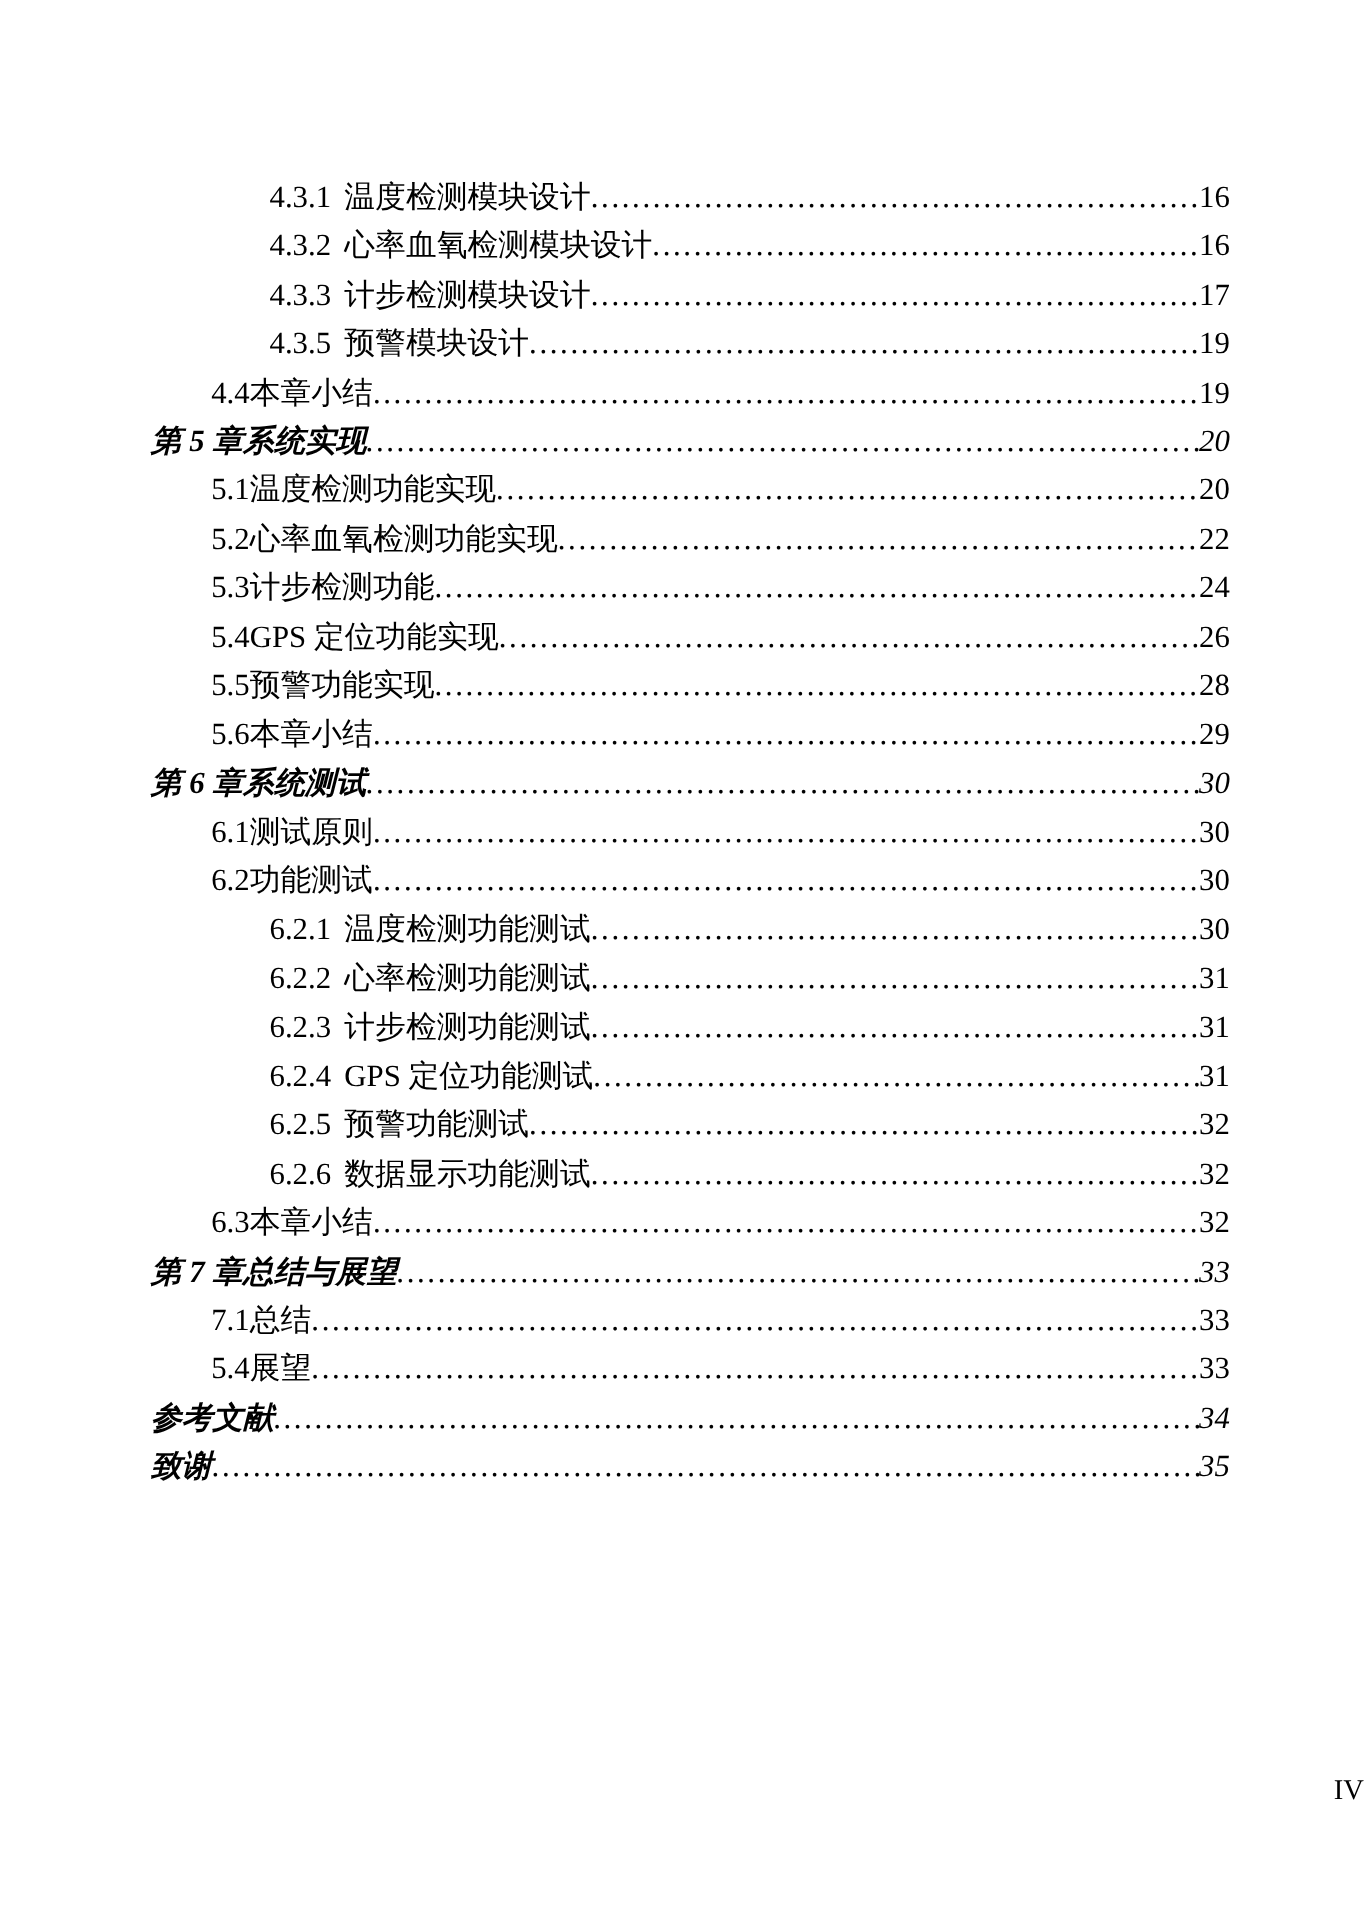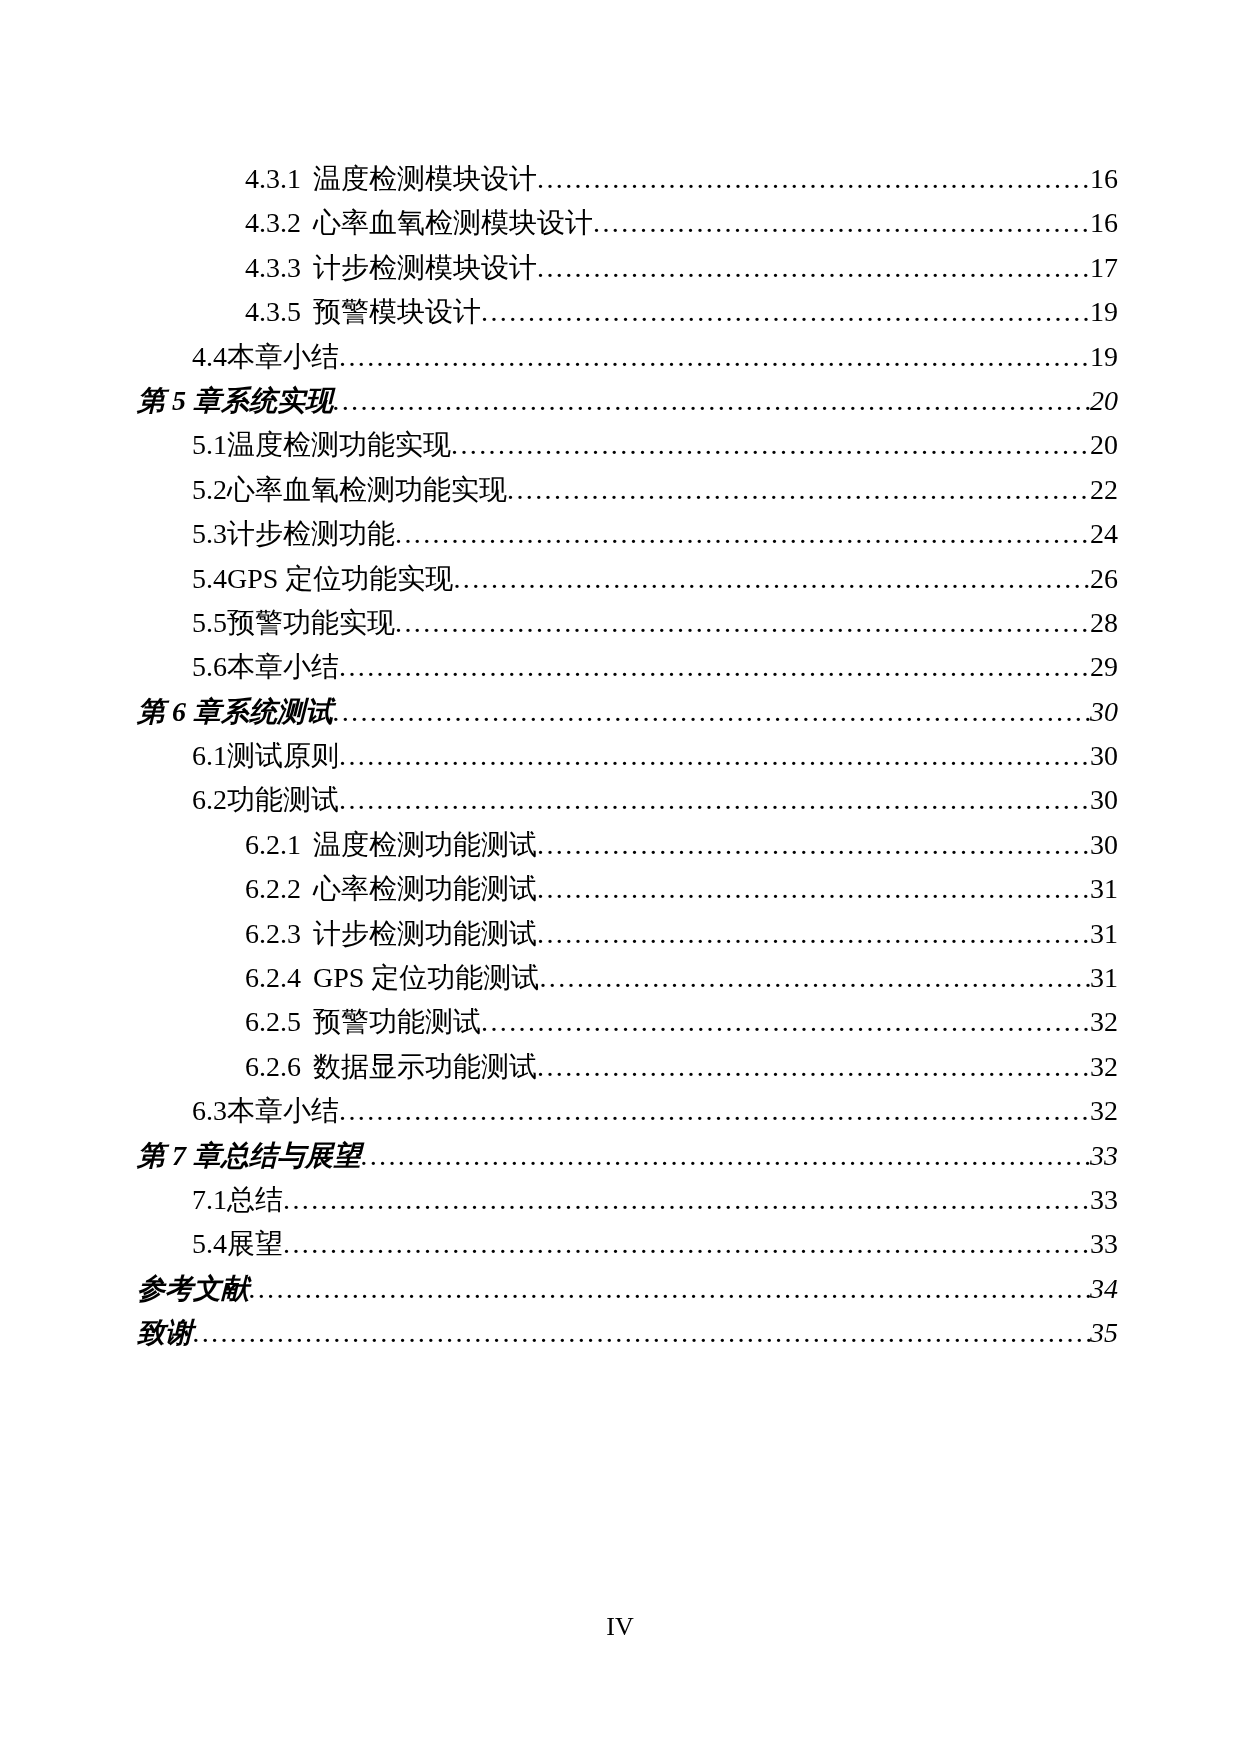--- a/index.html
+++ b/index.html
@@ -56,21 +56,21 @@
   }
   .pagenum {
     flex: 0 0 auto;
     font-weight: normal;
   }
   .footer {
     position: absolute;
     left: 0;
     right: 0;
     top: 1612px;
-    text-align: center;
+    text-align: right;
     font-size: 26px;
   }
 </style>
 </head>
 <body>
 
 <div class="page">
   <div class="toc">
       <div class="row lvl3">
         <span class="num">4.3.1</span>

